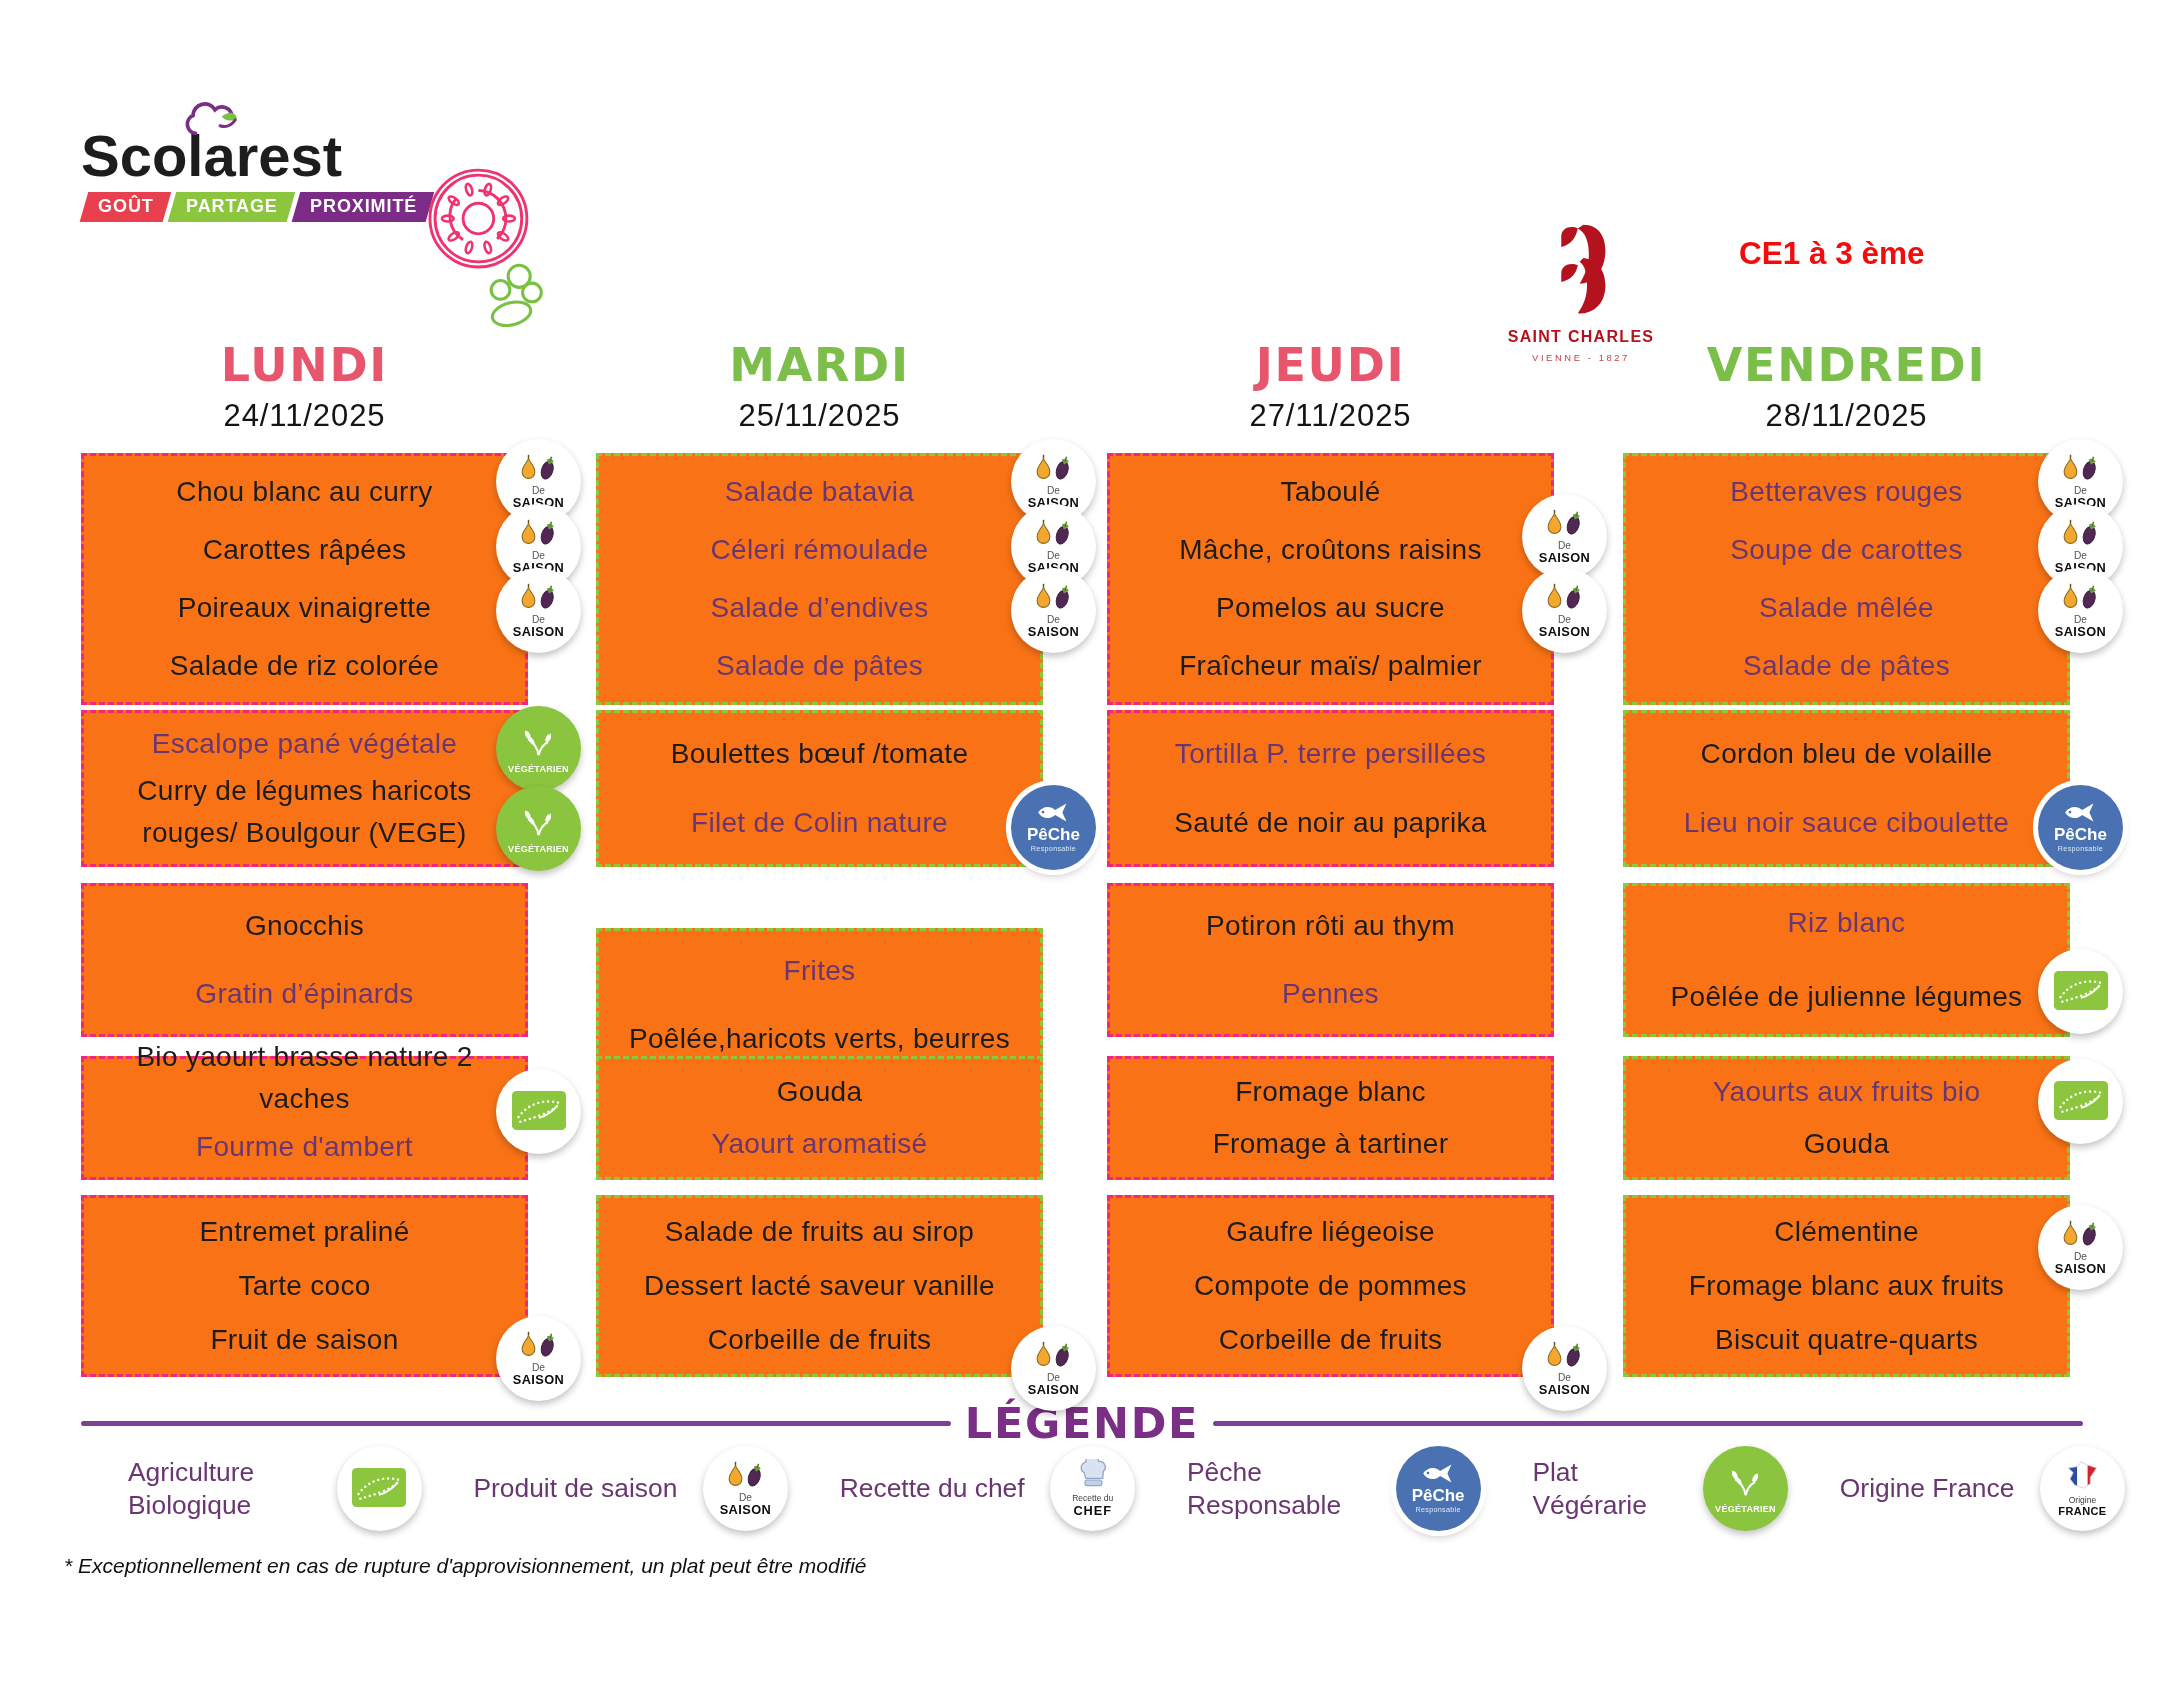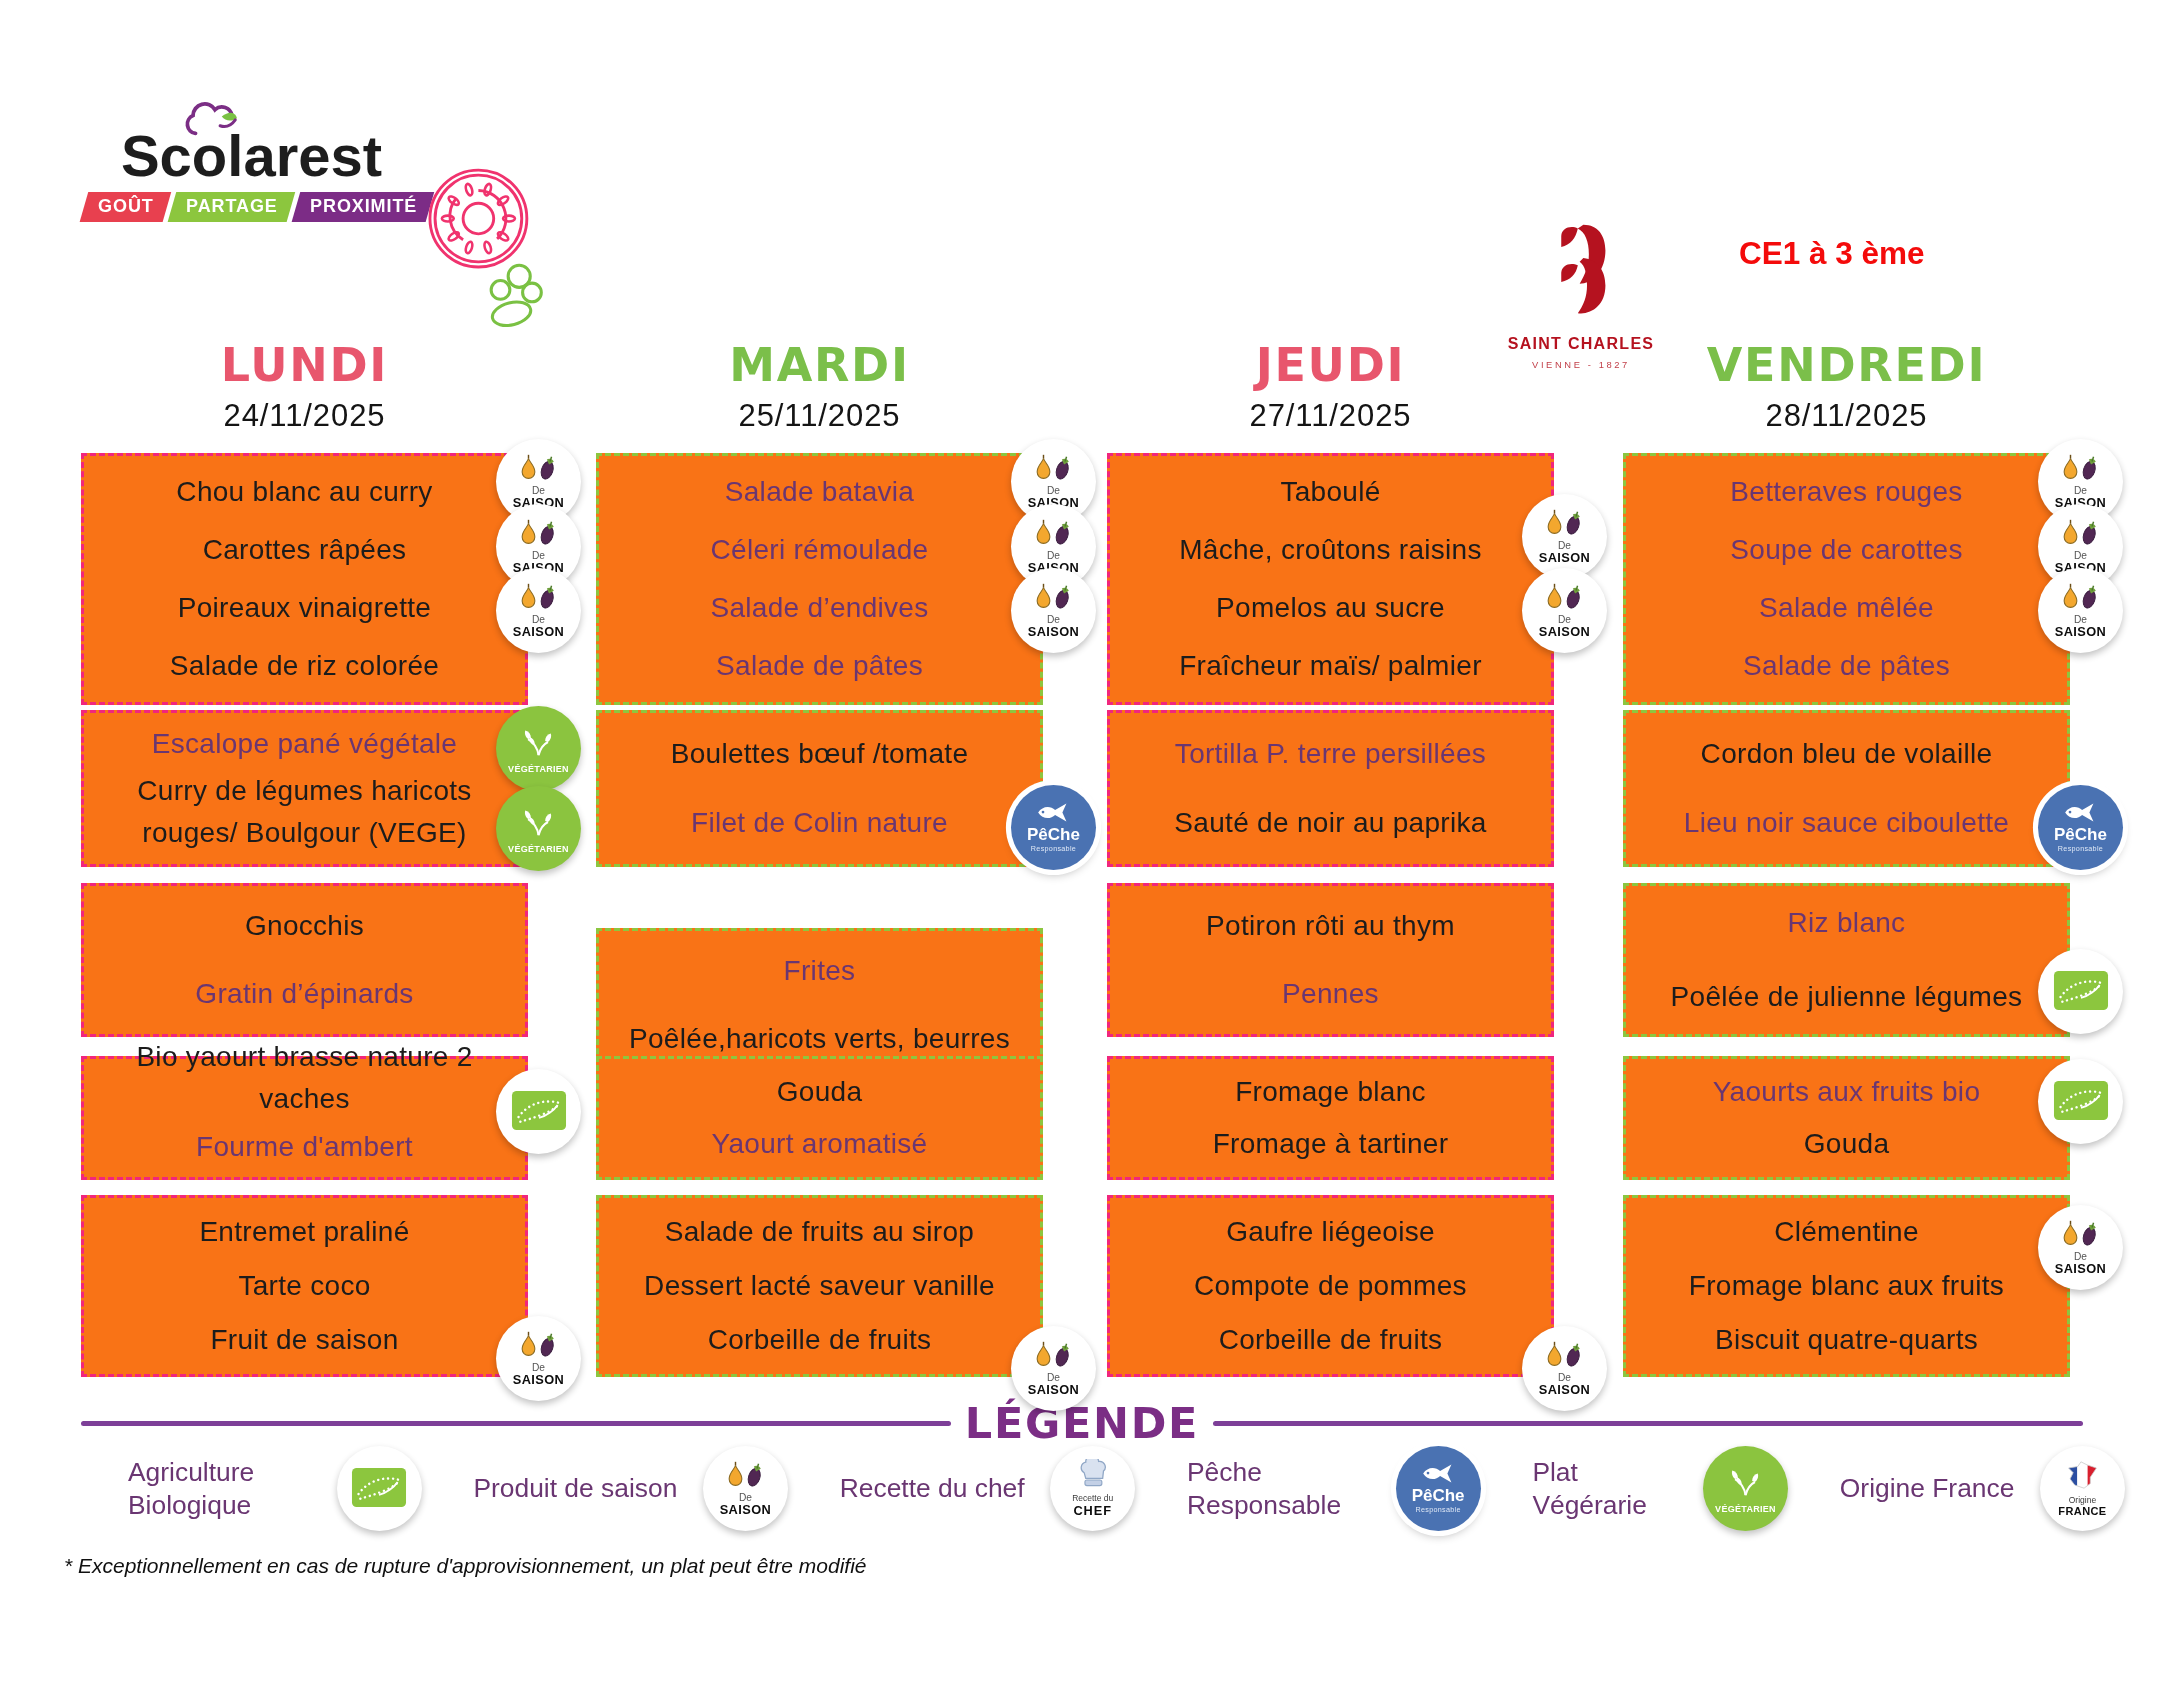--- a/index.html
+++ b/index.html
@@ -2,39 +2,39 @@
 <html style="font-size:13.6px"><head>
 <meta charset="utf-8">
 <style>
   html,body{margin:0;padding:0;background:#ffffff;}
   body{width:2181px;height:1685px;position:relative;overflow:hidden;
        font-family:"Liberation Sans", sans-serif;color:#1c1c1c;}
   .page{position:absolute;inset:0;background:#fff;}
 
   
   .brand{position:absolute;left:81px;top:126px;width:341px;}
-  .brand-name{font-size:58px;font-weight:600;color:#1d1d1d;letter-spacing:0;position:relative;line-height:1.05;text-align:center;}
+  .brand-name{font-size:58px;font-weight:600;color:#1d1d1d;letter-spacing:0;position:relative;line-height:1.05;}
   .brand-cloud{position:absolute;left:101px;top:-34px;}
   .brand-band{display:flex;margin-top:5.1px;margin-left:3.4px;}
   .seg{transform:skewX(-16deg);padding:4.3px 13.6px;margin-right:5.1px;}
   .seg span{display:inline-block;transform:skewX(16deg);color:#fff;font-weight:bold;font-size:18px;letter-spacing:0.9px;}
   .seg-red{background:#e8404f;}
   .seg-green{background:#8cc63e;}
   .seg-purple{background:#7c2c86;}
 
   .tomato-deco{position:absolute;left:424px;top:164px;}
 
   .title-wrap{position:absolute;left:711px;top:203px;width:707px;text-align:center;}
   .page-title{font-size:53px;font-weight:bold;color:#7b2e85;letter-spacing:1.7px;
               font-family:"DejaVu Sans", sans-serif;}
   .rays-left{position:absolute;left:-25.6px;top:-24px;}
   .rays-right{position:absolute;right:-32px;bottom:-51px;transform:rotate(180deg);}
 
   .saint-charles{position:absolute;left:1506px;top:223px;width:150px;text-align:center;}
-  .sc-name{font-size:16px;font-weight:bold;color:#b5121f;letter-spacing:1.3px;margin-top:17px;
+  .sc-name{font-size:16px;font-weight:bold;color:#b5121f;letter-spacing:1.3px;margin-top:10px;
            font-family:"Liberation Sans", sans-serif;}
   .sc-place{font-size:9.4px;color:#c2404a;letter-spacing:2.6px;margin-top:6px;}
 
   .class-label{position:absolute;left:1739px;top:235px;font-size:31.5px;font-weight:bold;color:#f40b0b;}
 
   
   .day-header{position:absolute;text-align:center;}
   .day-name{font-size:46px;font-weight:bold;letter-spacing:1.7px;font-family:"DejaVu Sans", sans-serif;line-height:1;}
   .day-date{font-size:31px;color:#141414;margin-top:10.2px;letter-spacing:0.9px;}
 

